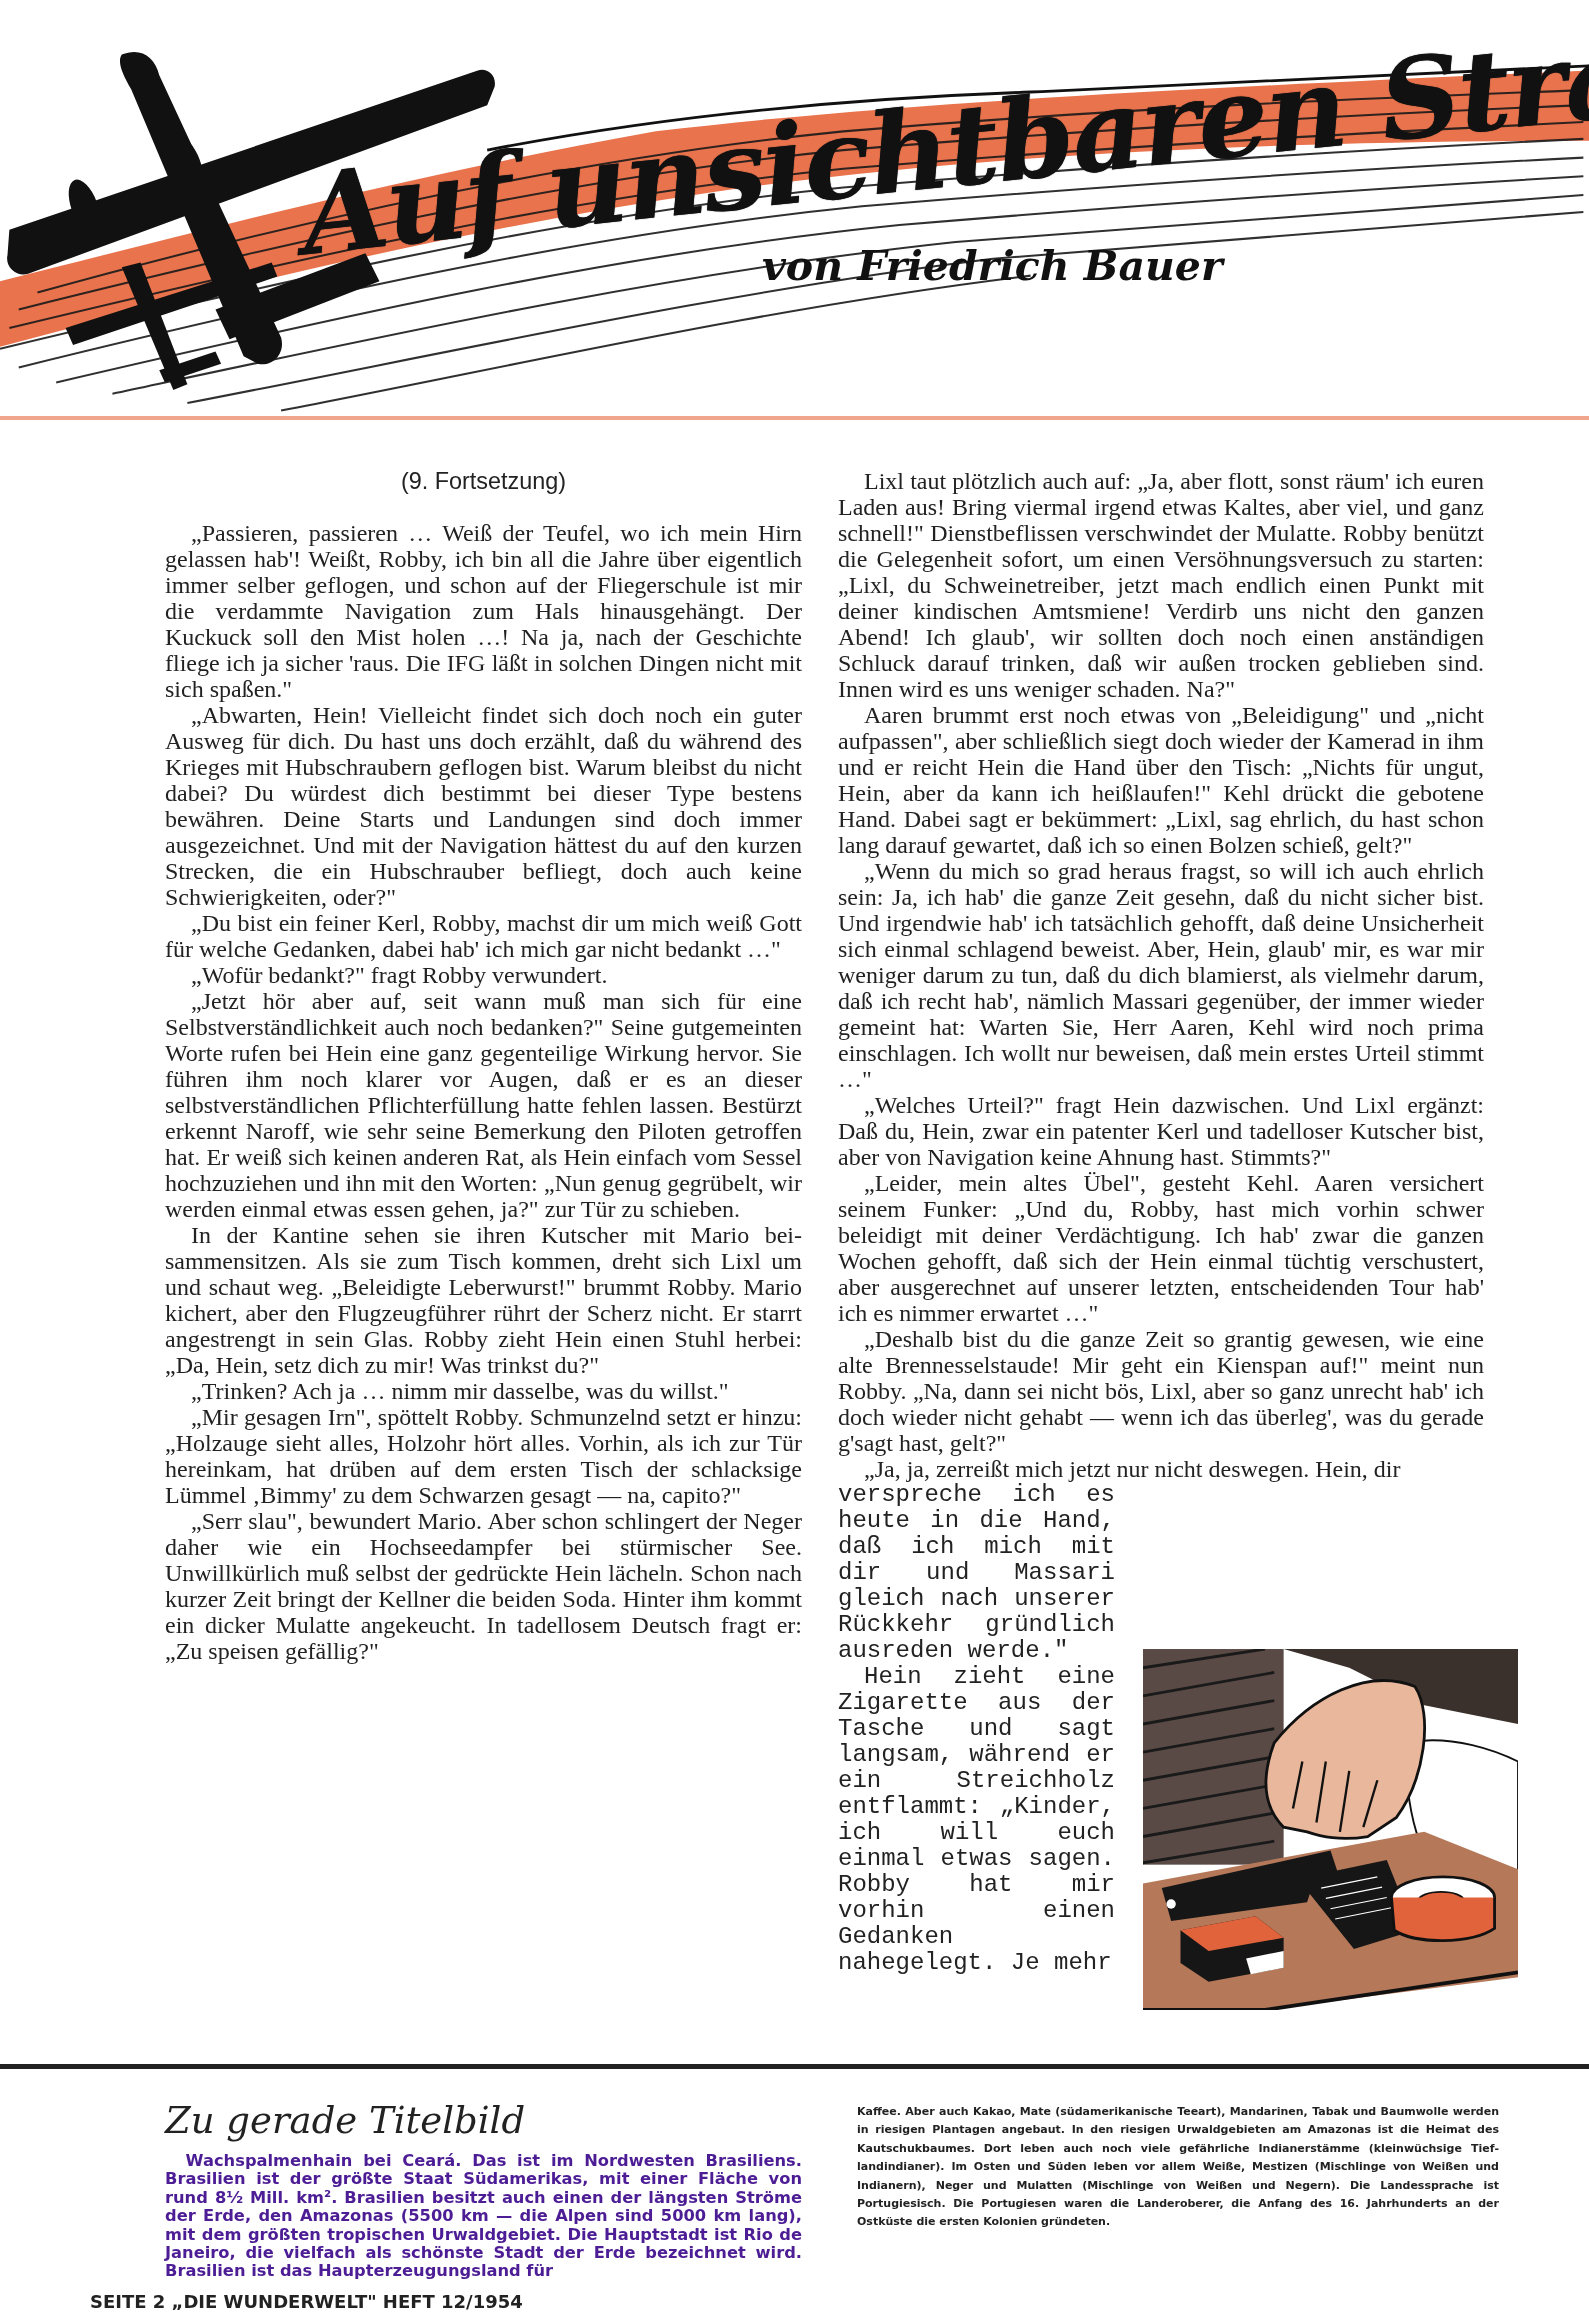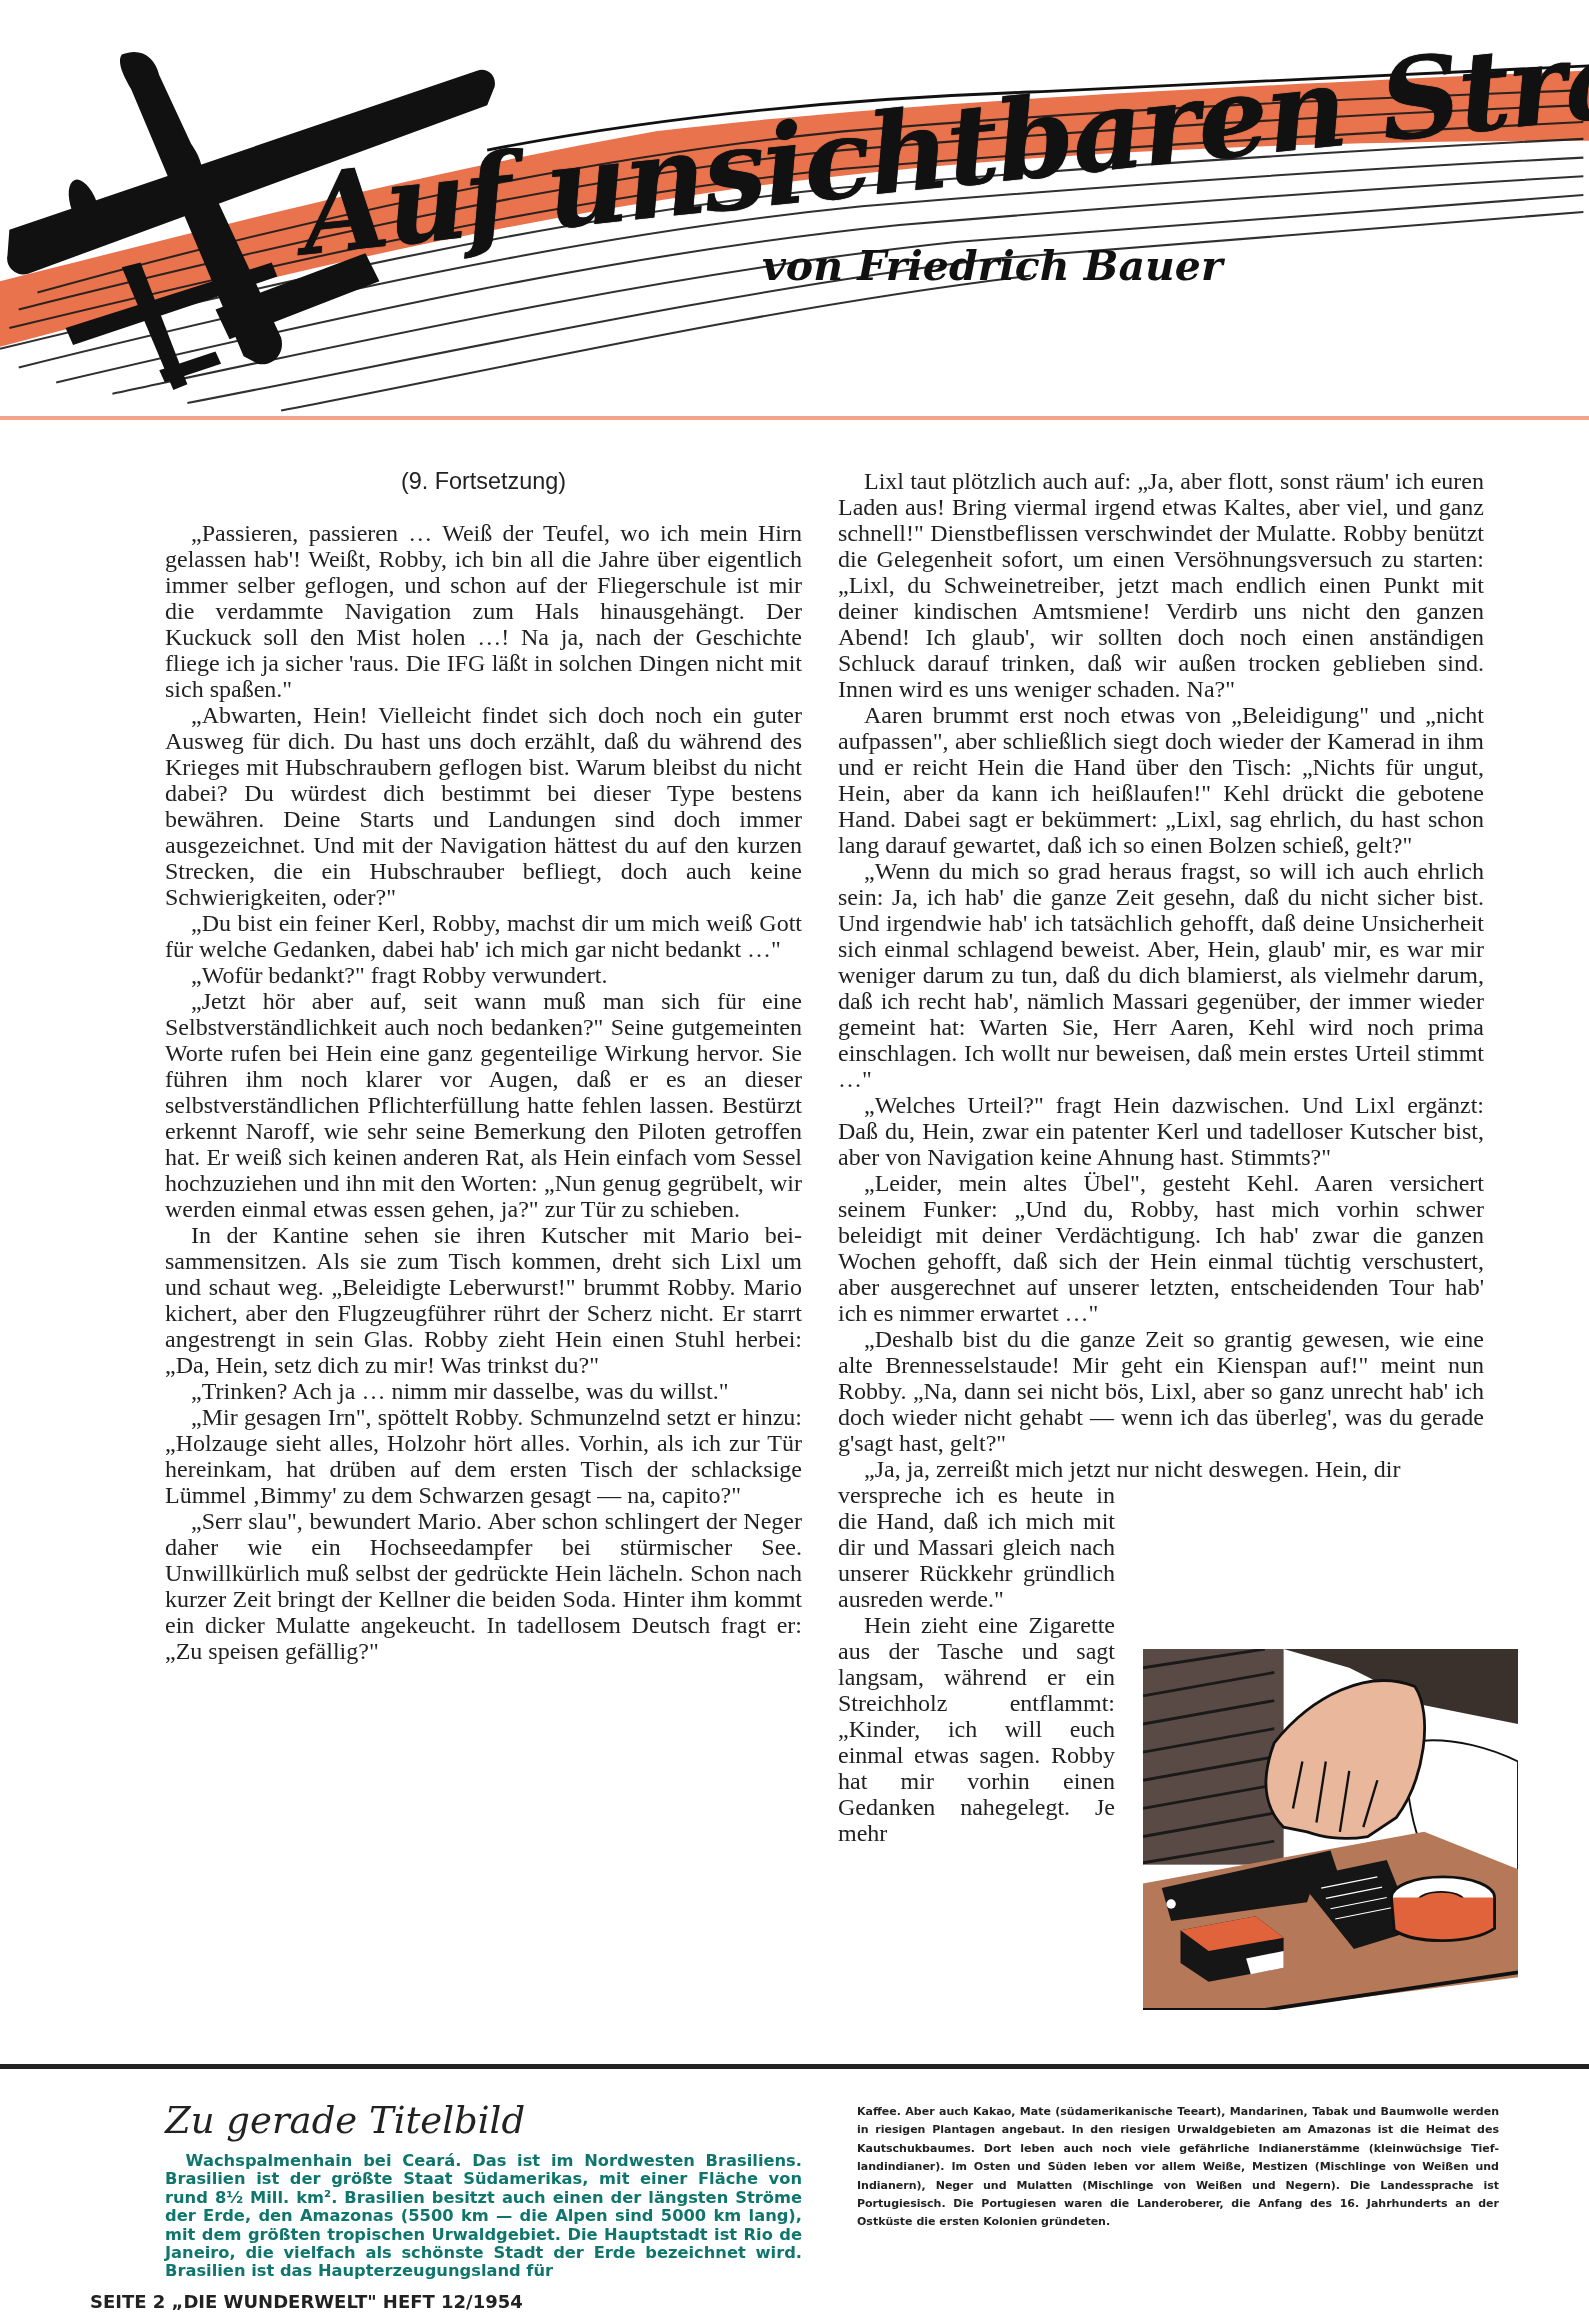--- a/index.html
+++ b/index.html
@@ -26,35 +26,35 @@
   .col {
     position: absolute; top: 468px;
     font-family: "Liberation Serif", serif; font-size: 24px; line-height: 26px;
     text-align: justify; hyphens: manual; color: #222;
   }
   .col-left { left: 165px; width: 637px; }
   .col-right { left: 838px; width: 646px; top: 468px; }
   .col p { margin: 0; text-indent: 26px; }
   .col p.noindent { text-indent: 0; }
   .sequel { text-align: center; text-indent: 0 !important; margin-bottom: 26px !important; font-family: "Liberation Sans", sans-serif; font-size: 23.4px; }
-  .narrow { width: 277px; }
+  .narrow { width: 277px; font-family: Liberation Mono, monospace; }
 
   
   .illus { position: absolute; left: 1143px; top: 1649px; width: 375px; height: 361px; }
 
   
   .rule-black { position: absolute; left: 0; top: 2064px; width: 1589px; height: 4.7px; background: #222; }
   .foot-title {
     position: absolute; left: 165px; top: 2099px;
     font-family: "DejaVu Serif", serif; font-style: italic; font-size: 37px; color: #222; white-space: nowrap;
   }
   .foot-left {
     position: absolute; left: 165px; top: 2152px; width: 637px;
     font-family: "DejaVu Sans", sans-serif; font-weight: bold; font-size: 16.3px; line-height: 18.4px;
-    text-align: justify; color: #0f766e;
+    text-align: justify; color: #4c1d95;
   }
   .foot-left p { margin: 0; text-indent: 20.6px; }
   .foot-right {
     position: absolute; left: 857px; top: 2103px; width: 642px;
     font-family: "DejaVu Sans", sans-serif; font-weight: bold; font-size: 11px; line-height: 18.4px;
     text-align: justify; color: #222;
   }
   .foot-right p { margin: 0; }
   .page-id {
     position: absolute; left: 90px; top: 2291px;

